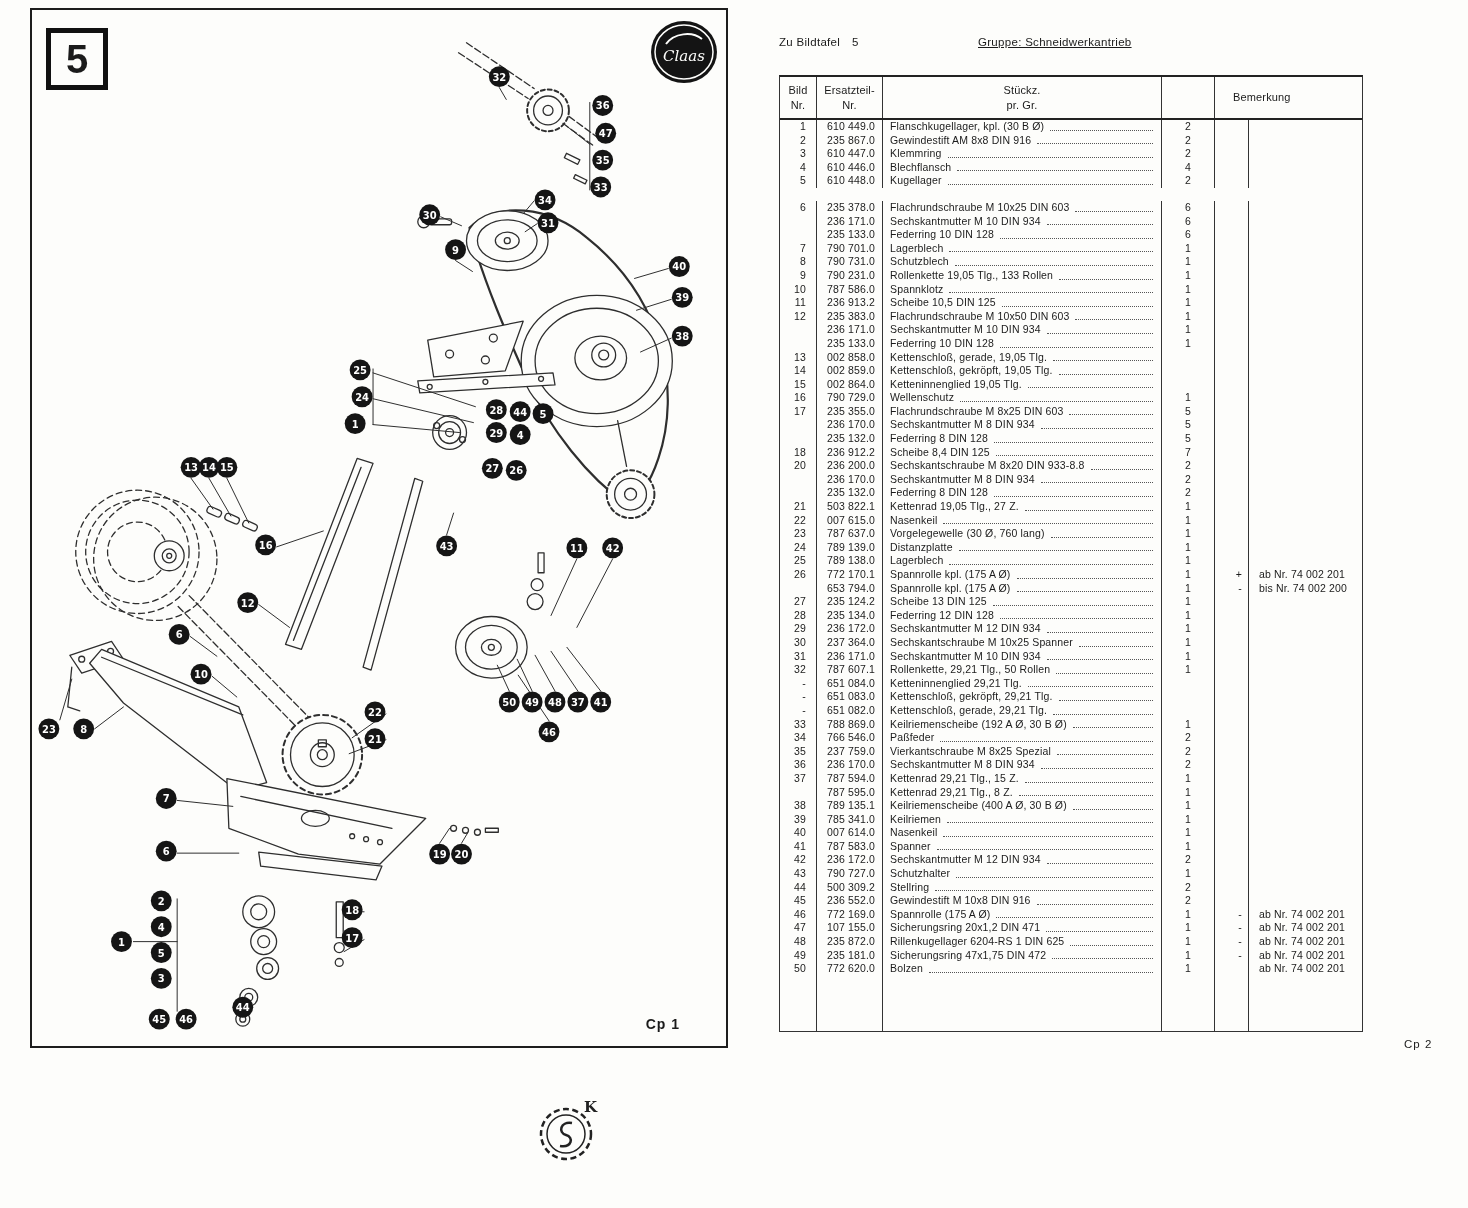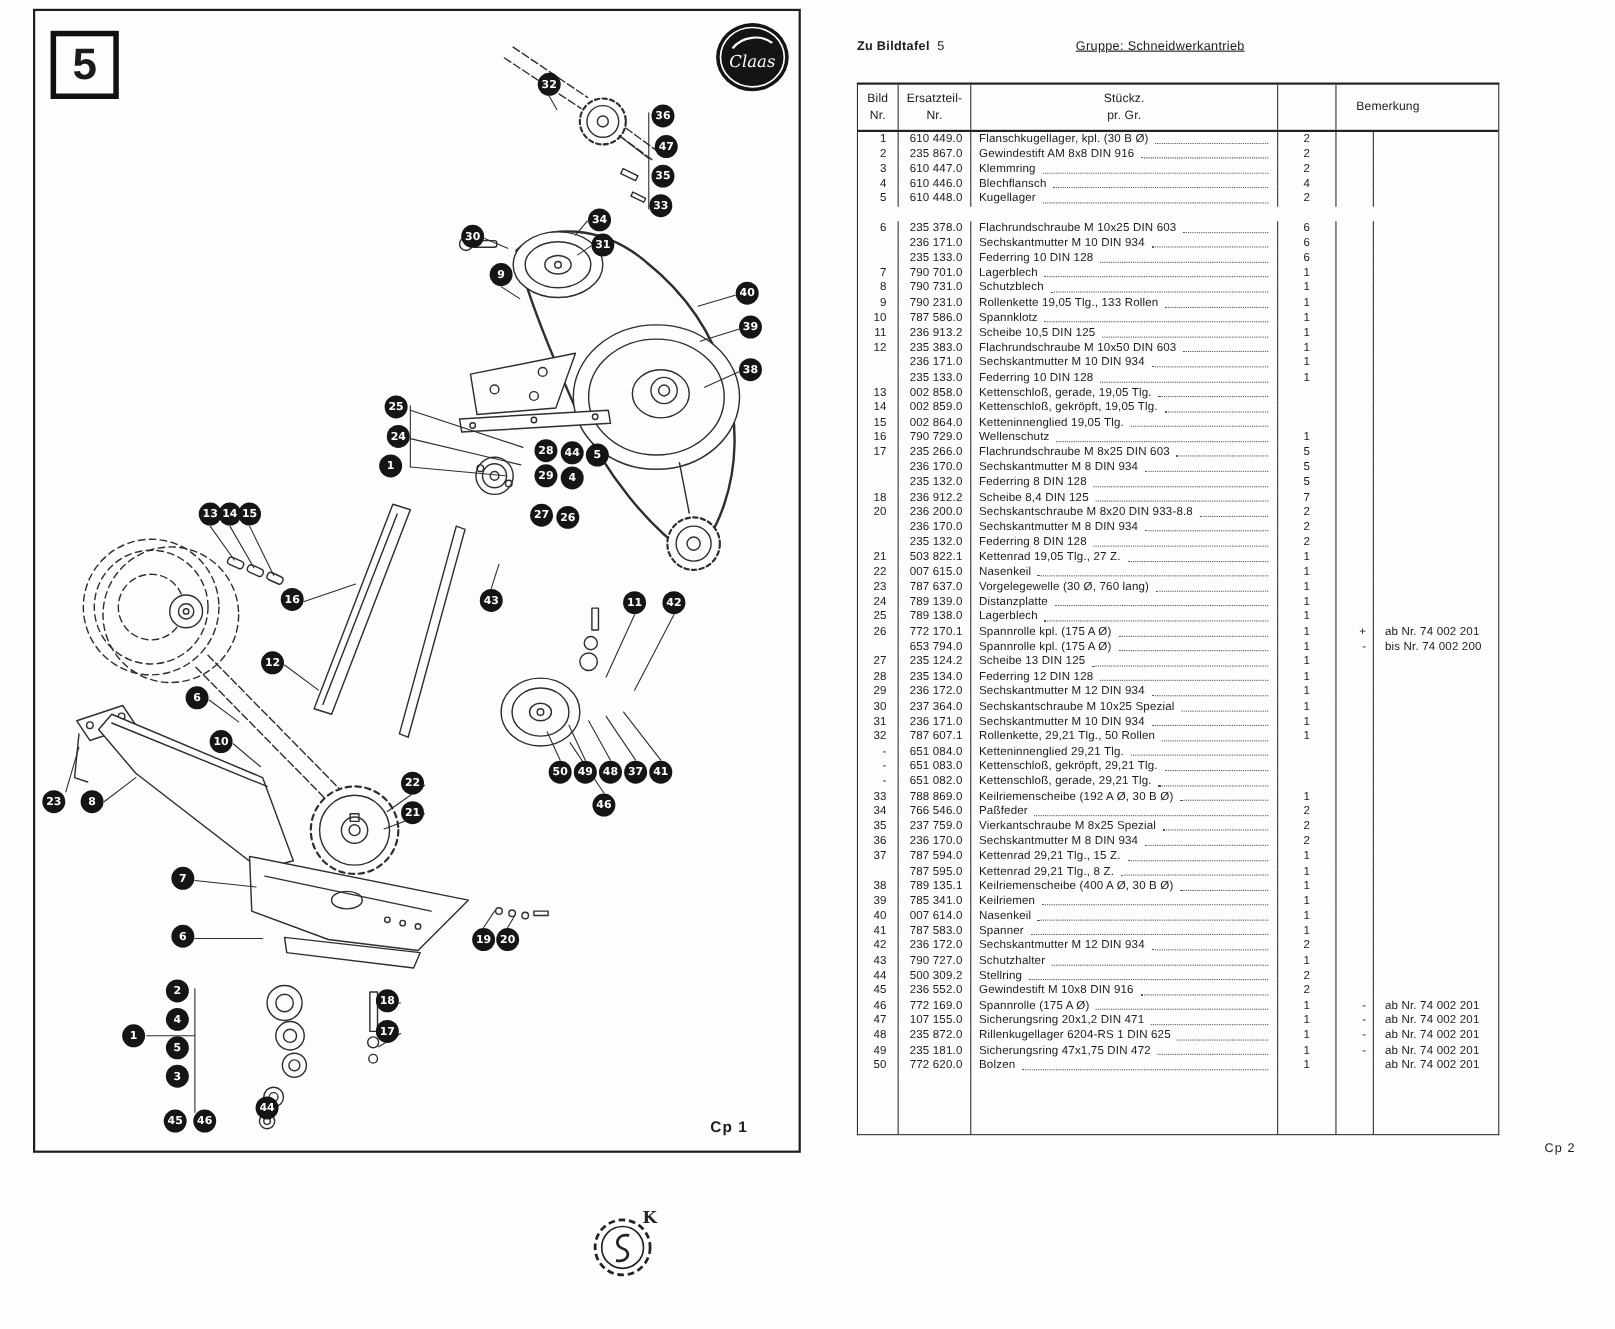--- a/index.html
+++ b/index.html
@@ -13,21 +13,21 @@
   .plate-box { position:absolute; left:14px; top:18px; width:62px; height:62px;
                border:5px solid #111; display:flex; align-items:center; justify-content:center;
                font-size:40px; font-weight:bold; }
   .claas-logo { position:absolute; right:6px; top:8px; }
   .cp1 { position:absolute; right:46px; bottom:14px; font-size:14px; font-weight:600; letter-spacing:1px; }
   .diagram { position:absolute; inset:0; width:100%; height:100%; }
   #callouts text { font-family:"DejaVu Sans", sans-serif; }
 
   
   .rp-label  { position:absolute; top:36px; font-size:11.5px; letter-spacing:0.3px; }
-  .lbl-zu    { left:779px;font-weight:bold; }
+  .lbl-zu    { left:779px; }
   .lbl-nr    { left:852px; }
   .lbl-gruppe{ left:978px;text-decoration:underline; }
 
   .parts-table { position:absolute; left:779px; top:75px; width:584px; height:957px;
                  display:flex; flex-direction:column; font-size:10.5px; letter-spacing:0.15px;
                  border-top:2px solid #222; border-bottom:1px solid #333;
                  border-left:1px solid #333; border-right:1px solid #333; }
   .t-header { display:grid; grid-template-columns:36px 66px 279px 53px 34px 1fr;
               height:43px; border-bottom:2px solid #222; flex:0 0 auto; font-size:11px; }
   .t-header > div { border-left:1px solid #333; display:flex; flex-direction:column;
@@ -603,21 +603,21 @@
     <div class="c-d">
       <span class="txt">Wellenschutz</span>
       <span class="lead"></span>
     </div>
     <div class="c-q">1</div>
     <div class="c-s"></div>
     <div class="c-m"></div>
   </div>
         <div class="tr">
     <div class="c-b">17</div>
-    <div class="c-t">235 266.0</div>
+    <div class="c-t">235 355.0</div>
     <div class="c-d">
       <span class="txt">Flachrundschraube M 8x25 DIN 603</span>
       <span class="lead"></span>
     </div>
     <div class="c-q">5</div>
     <div class="c-s"></div>
     <div class="c-m"></div>
   </div>
         <div class="tr">
     <div class="c-b"></div>
@@ -792,21 +792,21 @@
       <span class="lead"></span>
     </div>
     <div class="c-q">1</div>
     <div class="c-s"></div>
     <div class="c-m"></div>
   </div>
         <div class="tr">
     <div class="c-b">30</div>
     <div class="c-t">237 364.0</div>
     <div class="c-d">
-      <span class="txt">Sechskantschraube M 10x25 Spezial</span>
+      <span class="txt">Sechskantschraube M 10x25 Spanner</span>
       <span class="lead"></span>
     </div>
     <div class="c-q">1</div>
     <div class="c-s"></div>
     <div class="c-m"></div>
   </div>
         <div class="tr">
     <div class="c-b">31</div>
     <div class="c-t">236 171.0</div>
     <div class="c-d">

